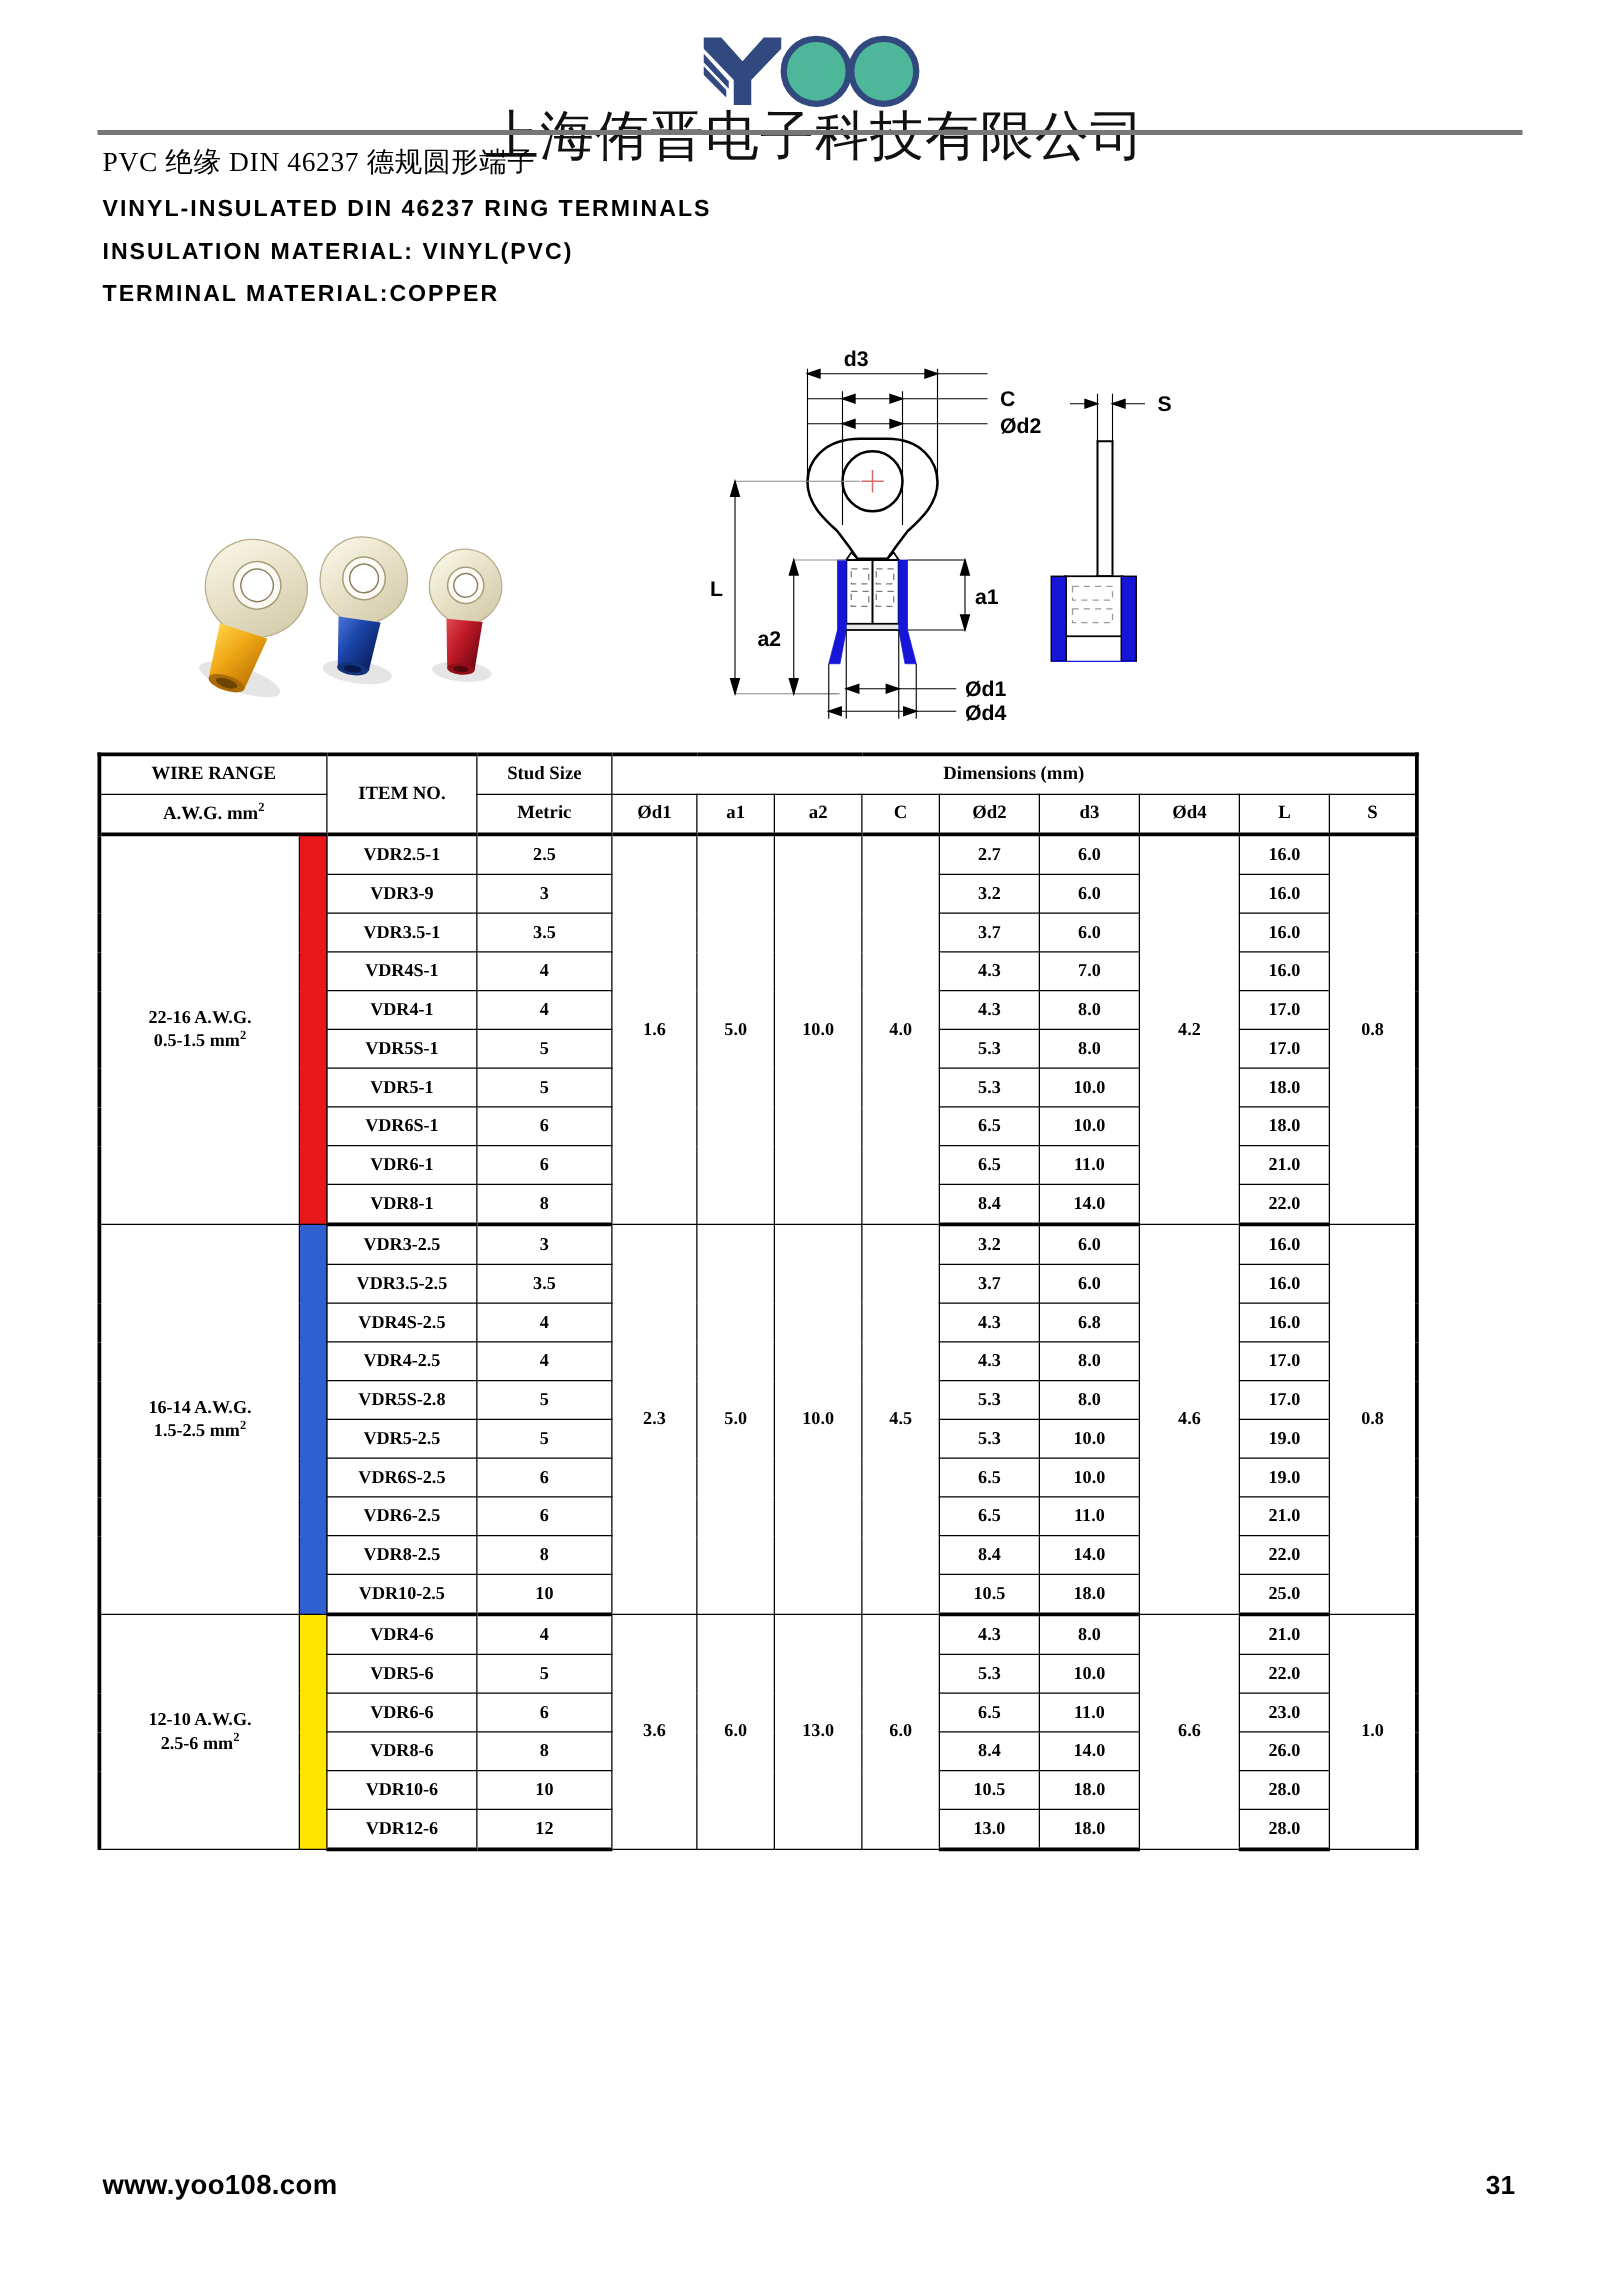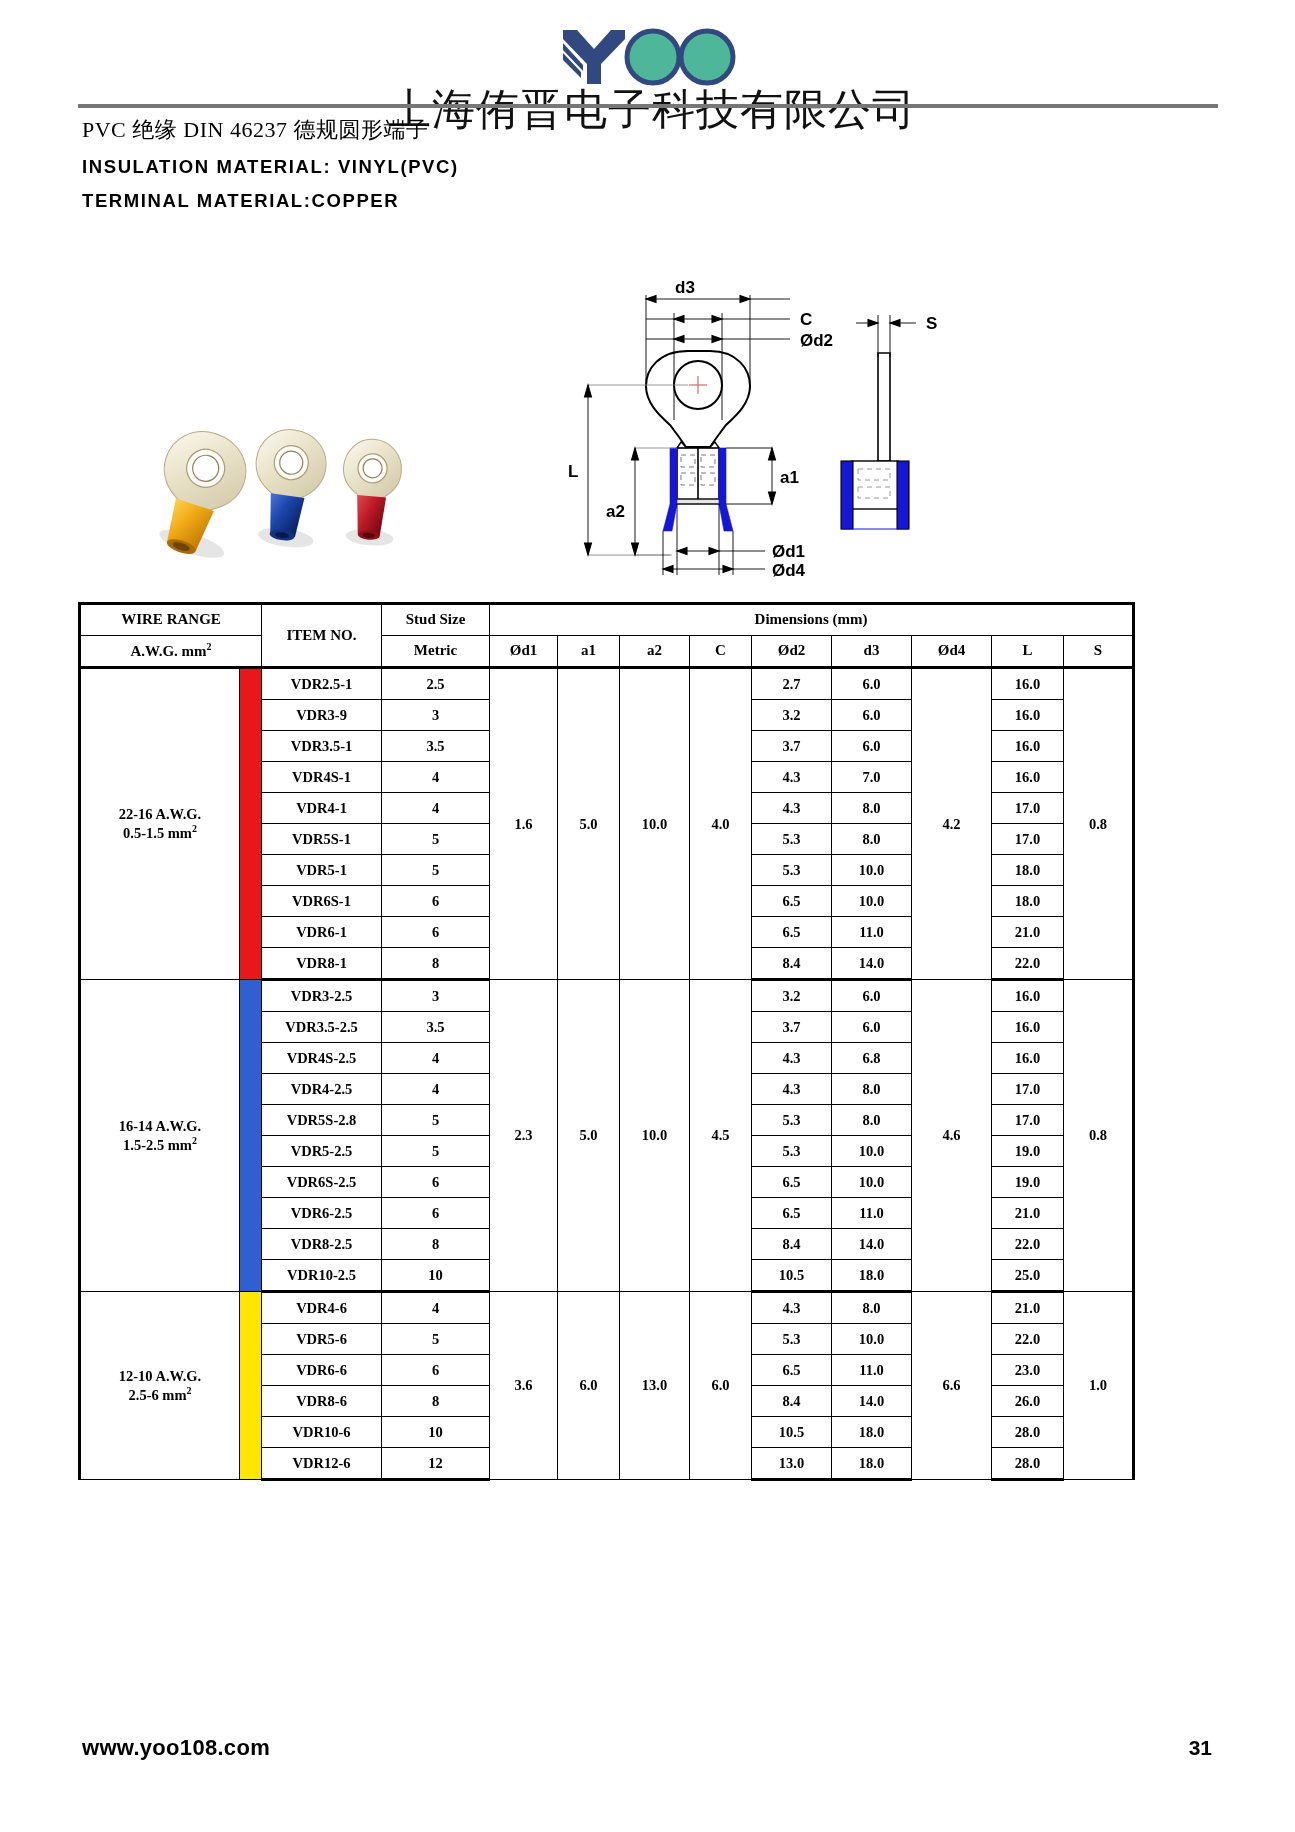--- a/index.html
+++ b/index.html
@@ -116,20 +116,21 @@
           <circle cx="146" cy="35" r="26" fill="none" stroke="#31497f" stroke-width="5"></circle>
         </g>
       </svg>
     </div>
     <div class="company-name">上海侑晋电子科技有限公司</div>
   </div>
   <div class="header-rule"></div>
 
   <div class="titles">
     <div class="title-cn">PVC 绝缘 DIN  46237 德规圆形端子</div>
+    <div class="title-en">VINYL-INSULATED DIN 46237 RING TERMINALS</div>
     <div class="title-en">INSULATION MATERIAL: VINYL(PVC)</div>
     <div class="title-en">TERMINAL MATERIAL:COPPER</div>
   </div>
 
   <div class="photo">
     <svg width="330" height="200" viewBox="0 0 330 200">
       <defs>
         <linearGradient id="gMetal" x1="0" y1="0" x2="1" y2="1">
           <stop offset="0%" stop-color="#fdfbf0"></stop>
           <stop offset="45%" stop-color="#e9e2c8"></stop>

